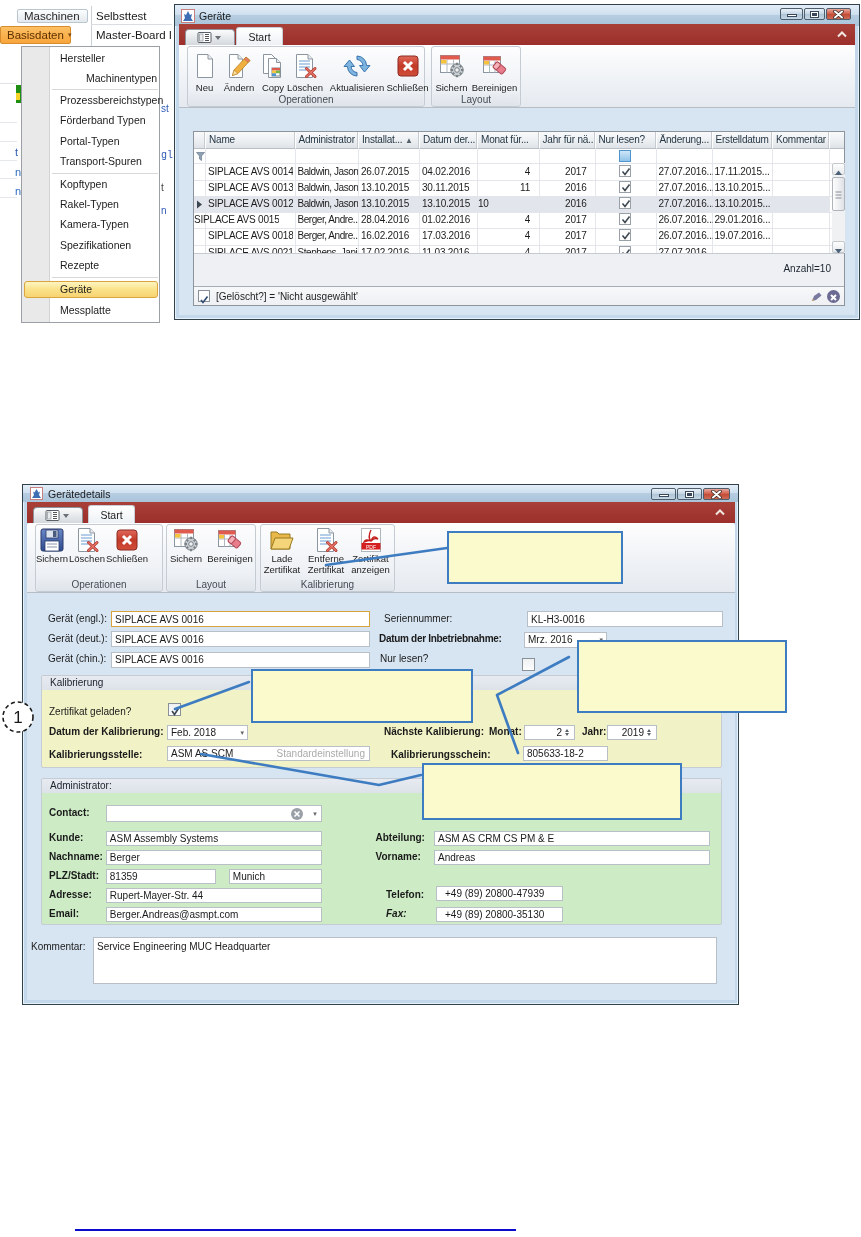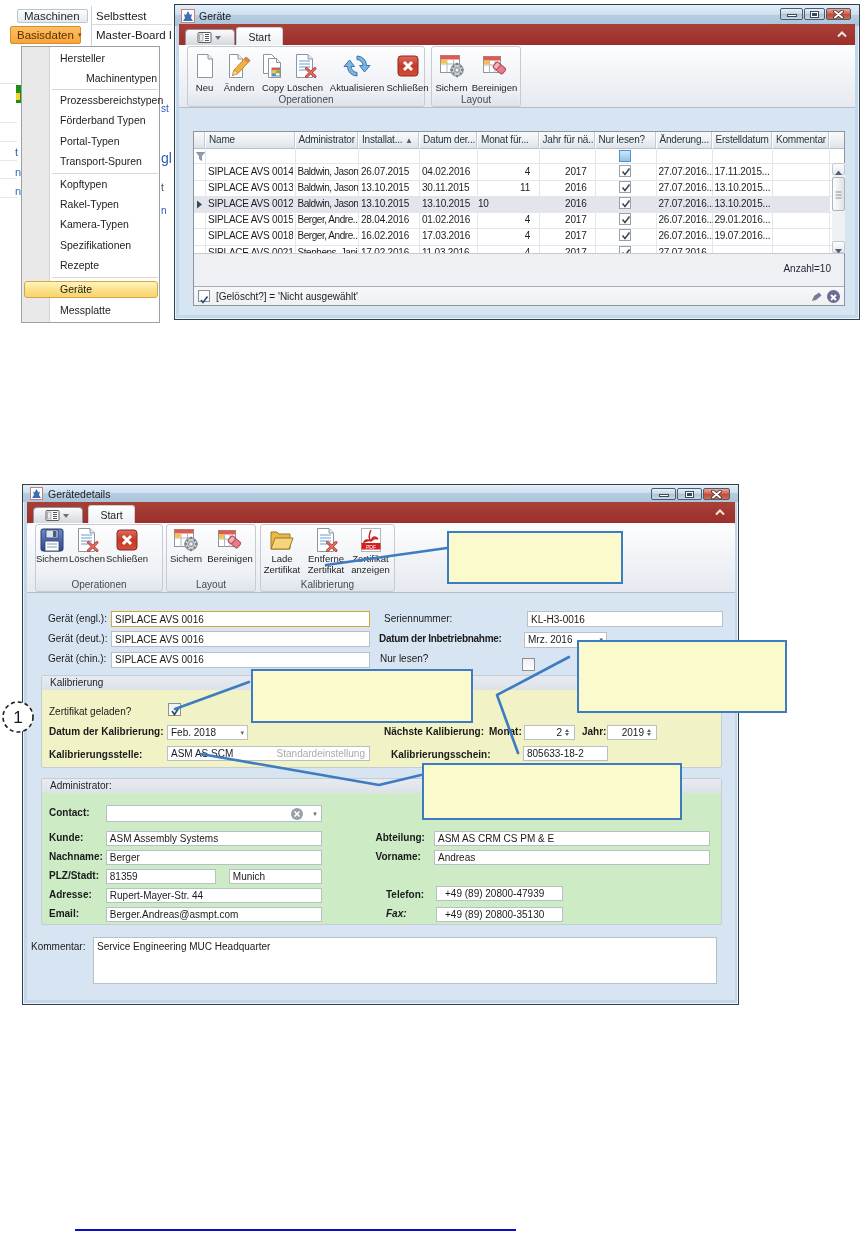--- a/index.html
+++ b/index.html
@@ -71,31 +71,31 @@
     <div class="abs" style="left:0;top:178px;width:17px;height:1px;background:#e4e8ea;"></div>
     <div class="abs" style="left:0;top:197px;width:17px;height:1px;background:#e4e8ea;"></div>
     <div class="abs" style="left:15px;top:146px;width:6px;height:12px;overflow:hidden;font-size:11px;color:#2f5bb5;">t</div>
     <div class="abs" style="left:15px;top:166px;width:6px;height:12px;overflow:hidden;font-size:11px;color:#2f6cc0;">n</div>
     <div class="abs" style="left:15px;top:185px;width:6px;height:12px;overflow:hidden;font-size:11px;color:#2f6cc0;">n</div>
   </div>
 
   <div id="menushot">
 
     <div class="abs" style="left:17px;top:9px;width:71px;height:14px;border:1px solid #b9c6d0;border-radius:2px;background:linear-gradient(#fcfdfe,#e4e9ee);font-size:11.5px;color:#2a2a2a;display:flex;align-items:center;padding-left:6px;">Maschinen</div>
-    <div class="abs" style="left:10px;top:26px;width:71px;height:18px;border:1px solid #d98c2b;border-radius:2px;background:linear-gradient(#fcc064,#f8a53c);font-size:11.5px;color:#5d3000;display:flex;align-items:center;padding-left:6px;">Basisdaten <span style="font-size:7px;margin-left:4px;color:#7a4a10;">▾</span></div>
+    <div class="abs" style="left:0;top:26px;width:71px;height:18px;border:1px solid #d98c2b;border-radius:2px;background:linear-gradient(#fcc064,#f8a53c);font-size:11.5px;color:#5d3000;display:flex;align-items:center;padding-left:6px;">Basisdaten <span style="font-size:7px;margin-left:4px;color:#7a4a10;">▾</span></div>
     <div class="abs" style="left:91px;top:6px;width:1px;height:40px;background:#c9d2d9;"></div>
     <div class="abs lbl" style="left:96px;top:10px;font-size:11.5px;">Selbsttest</div>
     <div class="abs lbl" style="left:96px;top:29px;font-size:11.5px;">Master-Board I</div>
     <div class="abs" style="left:91px;top:24px;width:81px;height:1px;background:#d9dde1;"></div>
 
     <div class="abs" style="left:21px;top:46px;width:139px;height:277px;background:#fff;border:1px solid #9aa0a5;">
       <div class="abs" style="left:0;top:0;width:28px;height:275px;background:#e9e9e9;border-right:1px solid #d4d4d4;"></div>
     </div>
     <div class="abs" style="left:161px;top:103px;font-size:10px;color:#2f5bb5;">st</div>
-    <div class="abs" style="left:161px;top:150px;font-size:14px;color:#2f5bb5;">gl</div>
+    <div class="abs" style="left:161px;top:150px;font-size:10px;color:#2f5bb5;font-family:Liberation Mono, monospace;">gl</div>
     <div class="abs" style="left:161px;top:182px;font-size:10px;color:#444;">t</div>
     <div class="abs" style="left:161px;top:205px;font-size:10px;color:#2f5bb5;">n</div>
     <div class="menuitems" style="position:absolute;font-size:10.5px;color:#1c1c1c;white-space:nowrap;">
       <div class="abs" style="left:60px;top:52px;">Hersteller</div>
       <div class="abs" style="left:60px;top:72px;padding-left:26px;">Machinentypen</div>
       <div class="abs" style="left:52px;top:89px;width:106px;height:1px;background:#d8d8d8;"></div>
       <div class="abs" style="left:60px;top:94px;">Prozessbereichstypen</div>
       <div class="abs" style="left:60px;top:114px;">Förderband Typen</div>
       <div class="abs" style="left:60px;top:135px;">Portal-Typen</div>
       <div class="abs" style="left:60px;top:155px;">Transport-Spuren</div>
@@ -330,21 +330,21 @@
               <span style="left:464.5px;width:54px;">27.07.2016...</span>
               <span style="left:520.5px;width:56px;">13.10.2015...</span>
             <div class="ck" style="left:425px;top:1px;">
                 <svg width="12" height="12">
                   <path d="M2.5 5.5 L5 8.5 L9.5 2.5" stroke="#3c4650" stroke-width="1.5" fill="none"></path>
                 </svg>
               </div>
           </div>
           <div class="abs" style="left:0;top:80.1px;width:638px;height:1px;background:#e3e6ea;"></div>
           <div class="grow" style="top:80.1px;">
-            <span style="left:14px;width:85px;">SIPLACE AVS 0015</span>
+            <span style="left:0;width:85px;">SIPLACE AVS 0015</span>
               <span style="left:103.5px;width:60px;letter-spacing:-0.45px;">Berger, Andre...</span>
               <span style="left:167px;width:56px;">28.04.2016</span>
               <span style="left:228px;width:54px;">01.02.2016</span>
               <span style="left:284px;width:52px;text-align:right;">4</span>
               <span style="left:345.5px;width:47px;text-align:right;">2017</span>
               <span style="left:464.5px;width:54px;">26.07.2016...</span>
               <span style="left:520.5px;width:56px;">29.01.2016...</span>
             <div class="ck" style="left:425px;top:1px;">
                 <svg width="12" height="12">
                   <path d="M2.5 5.5 L5 8.5 L9.5 2.5" stroke="#3c4650" stroke-width="1.5" fill="none"></path>

